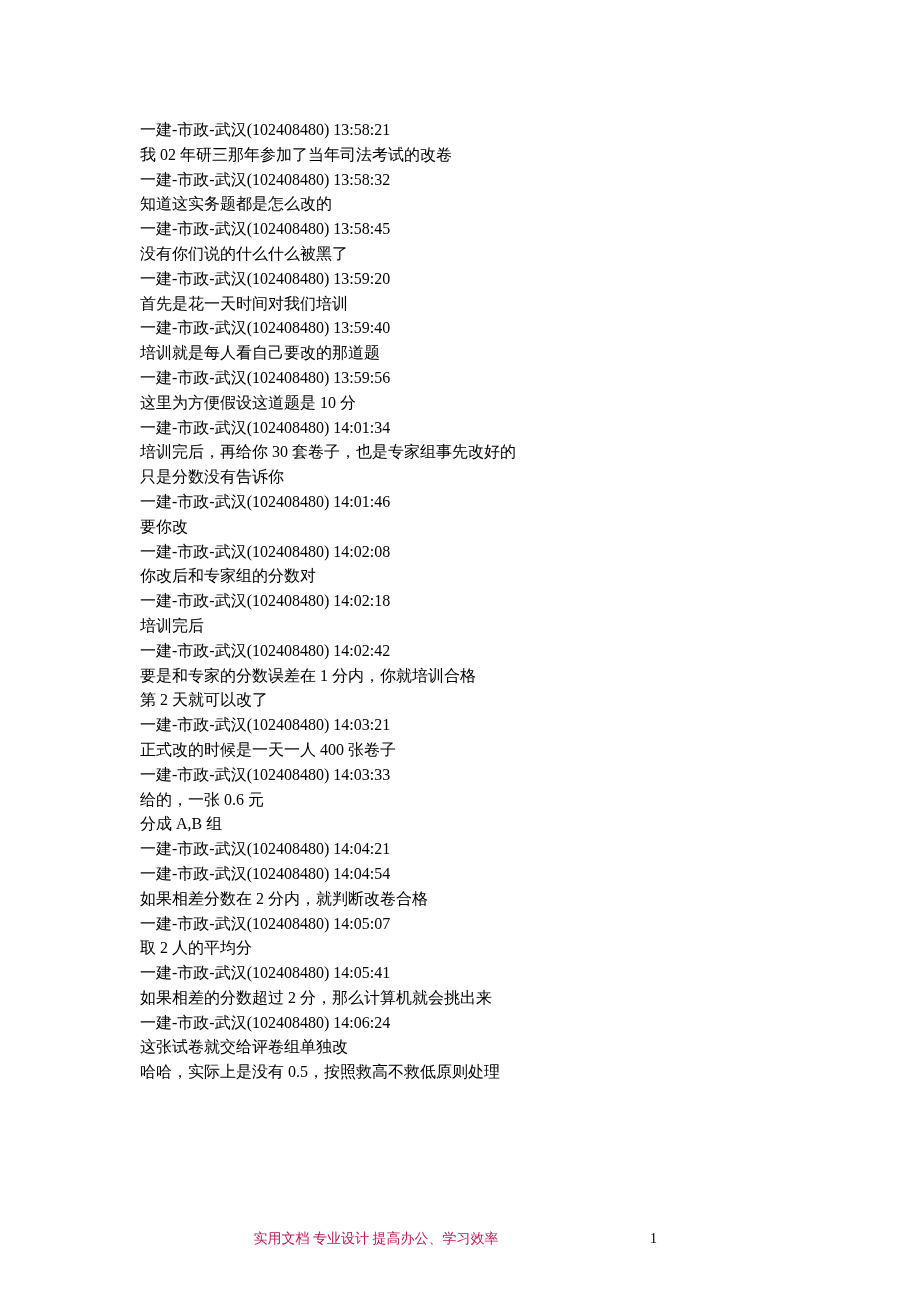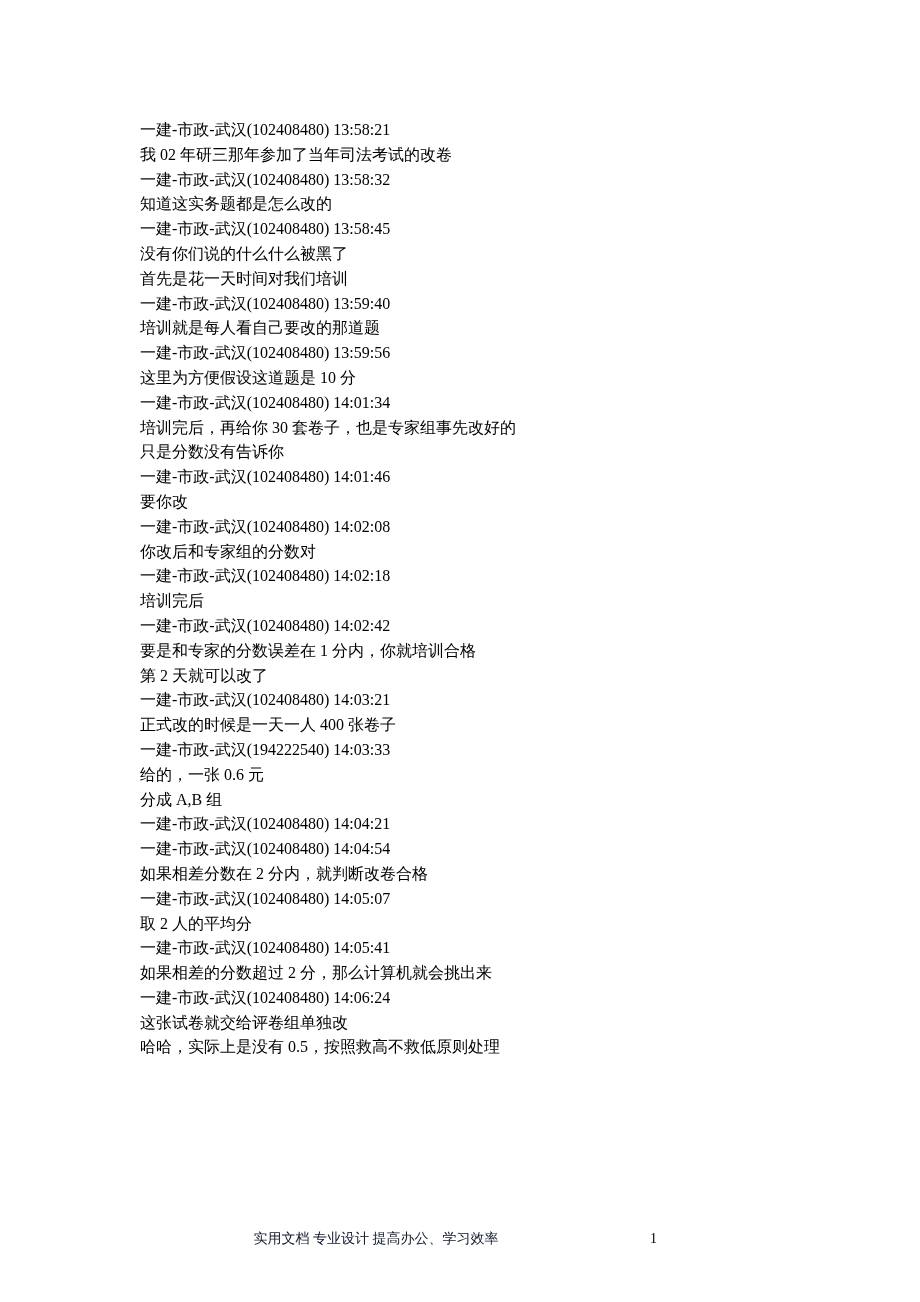--- a/index.html
+++ b/index.html
@@ -21,60 +21,61 @@
   .line {
     white-space: nowrap;
   }
   .footer {
     position: absolute;
     bottom: 52px;
     left: 0;
     right: 0;
     text-align: center;
     font-size: 14px;
-    color: #0f172a;
+    color: #be185d;
   }
   .page-num {
     position: absolute;
     right: 95px;
     bottom: 52px;
     font-size: 14px;
   }
 </style>
 </head>
 <body>
 
 <div class="page">
   <div id="lines">
       <div class="line">一建-市政-武汉(102408480) 13:58:21</div>
       <div class="line">我 02 年研三那年参加了当年司法考试的改卷</div>
       <div class="line">一建-市政-武汉(102408480) 13:58:32</div>
       <div class="line">知道这实务题都是怎么改的</div>
       <div class="line">一建-市政-武汉(102408480) 13:58:45</div>
       <div class="line">没有你们说的什么什么被黑了</div>
+      <div class="line">一建-市政-武汉(102408480) 13:59:20</div>
       <div class="line">首先是花一天时间对我们培训</div>
       <div class="line">一建-市政-武汉(102408480) 13:59:40</div>
       <div class="line">培训就是每人看自己要改的那道题</div>
       <div class="line">一建-市政-武汉(102408480) 13:59:56</div>
       <div class="line">这里为方便假设这道题是 10 分</div>
       <div class="line">一建-市政-武汉(102408480) 14:01:34</div>
       <div class="line">培训完后，再给你 30 套卷子，也是专家组事先改好的</div>
       <div class="line">只是分数没有告诉你</div>
       <div class="line">一建-市政-武汉(102408480) 14:01:46</div>
       <div class="line">要你改</div>
       <div class="line">一建-市政-武汉(102408480) 14:02:08</div>
       <div class="line">你改后和专家组的分数对</div>
       <div class="line">一建-市政-武汉(102408480) 14:02:18</div>
       <div class="line">培训完后</div>
       <div class="line">一建-市政-武汉(102408480) 14:02:42</div>
       <div class="line">要是和专家的分数误差在 1 分内，你就培训合格</div>
       <div class="line">第 2 天就可以改了</div>
       <div class="line">一建-市政-武汉(102408480) 14:03:21</div>
       <div class="line">正式改的时候是一天一人 400 张卷子</div>
-      <div class="line">一建-市政-武汉(194222540) 14:03:33</div>
+      <div class="line">一建-市政-武汉(102408480) 14:03:33</div>
       <div class="line">给的，一张 0.6 元</div>
       <div class="line">分成 A,B 组</div>
       <div class="line">一建-市政-武汉(102408480) 14:04:21</div>
       <div class="line">一建-市政-武汉(102408480) 14:04:54</div>
       <div class="line">如果相差分数在 2 分内，就判断改卷合格</div>
       <div class="line">一建-市政-武汉(102408480) 14:05:07</div>
       <div class="line">取 2 人的平均分</div>
       <div class="line">一建-市政-武汉(102408480) 14:05:41</div>
       <div class="line">如果相差的分数超过 2 分，那么计算机就会挑出来</div>
       <div class="line">一建-市政-武汉(102408480) 14:06:24</div>

